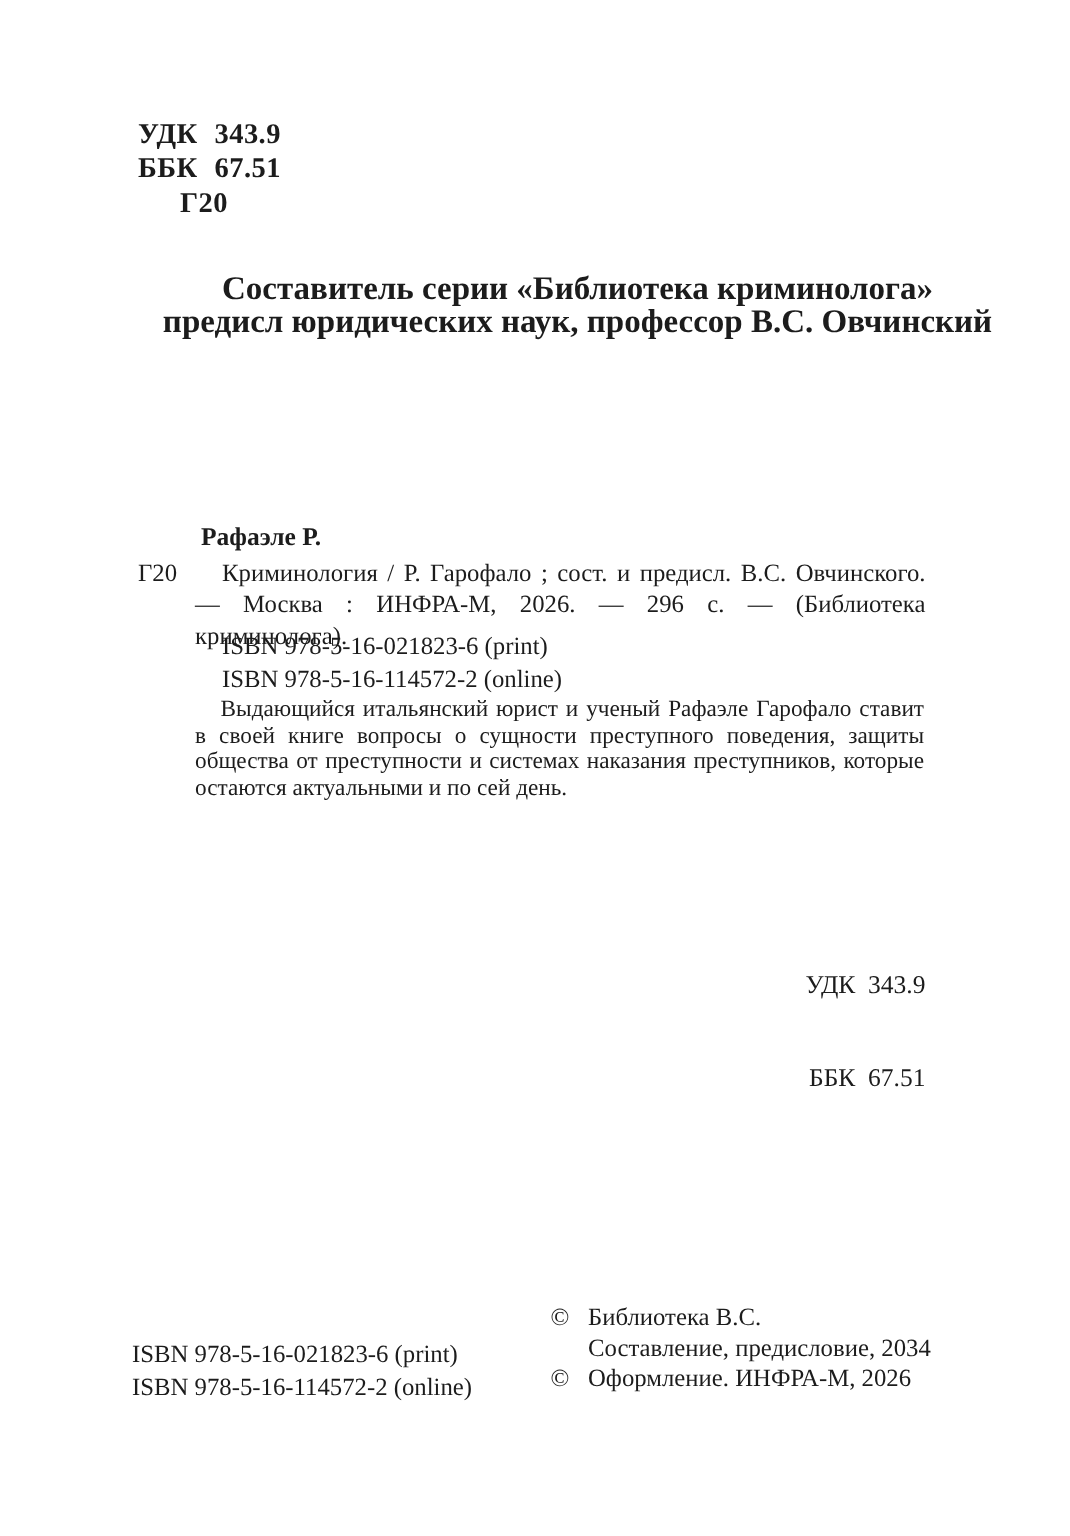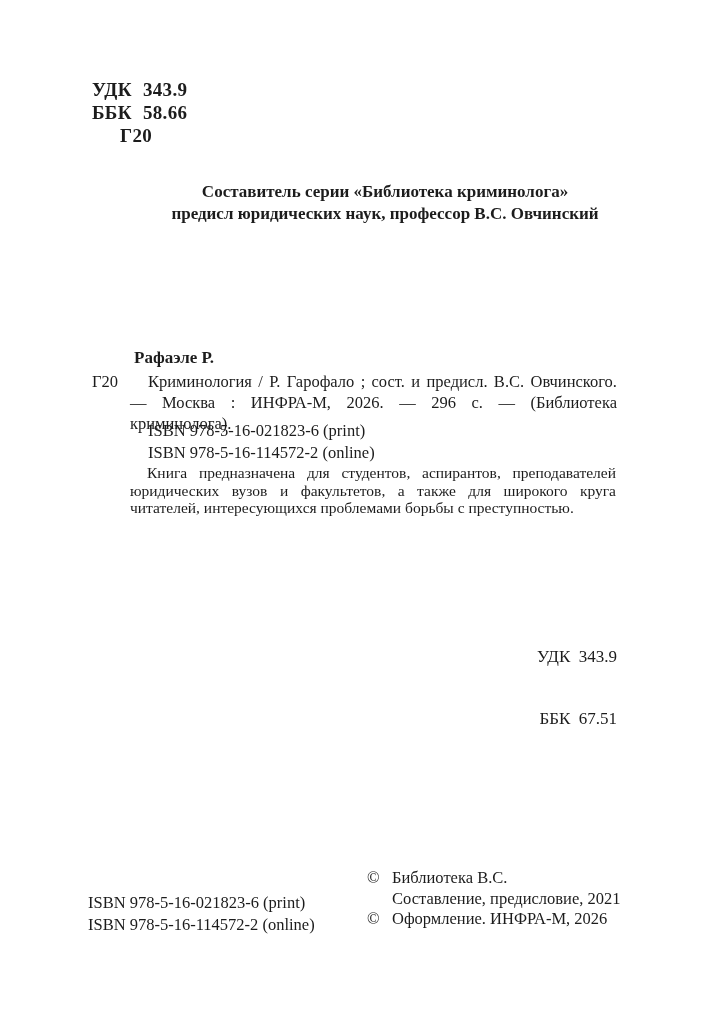--- a/index.html
+++ b/index.html
@@ -36,21 +36,21 @@
   
   .series-note {
     position: absolute;
     left: 100px;
     top: 181px;
     width: 570px;
     text-align: center;
   }
   .series-note .compiler {
     font-weight: bold;
-    font-size: 17px;
+    font-size: 22px;
     line-height: 22px;
   }
   .series-note .orthography {
     margin-top: 8px;
     font-size: 16.5px;
     line-height: 21px;
   }
   
   .author-heading {
     position: absolute;
@@ -135,21 +135,21 @@
 </head>
 <body>
 
 <div class="page">
 
   <div class="top-codes">
     <div class="code-line">
       <span class="code-label">УДК</span><span>343.9</span>
     </div>
     <div class="code-line">
-      <span class="code-label">ББК</span><span>58.66</span>
+      <span class="code-label">ББК</span><span>67.51</span>
     </div>
     <div class="code-line author-code">Г20</div>
   </div>
 
   <div class="series-note">
     <div class="compiler">
       <div>Составитель серии «Библиотека криминолога»</div>
       <div>предисл юридических наук, профессор В.С. Овчинский</div>
     </div>
   </div>
@@ -160,41 +160,41 @@
     <span class="catalog-code">Г20</span>
     <span>Криминология / Р. Гарофало ; сост. и предисл. В.С. Овчинского. — Москва : ИНФРА-М, 2026. — 296 с. — (Библиотека криминолога).</span>
   </div>
 
   <div class="isbn-block">
     <div>ISBN 978-5-16-021823-6 (print)</div>
     <div>ISBN 978-5-16-114572-2 (online)</div>
   </div>
 
   <div class="annotation">
-    <p>Книга предназначена для студентов, аспирантов, преподавателей юридических вузов и факультетов, а также для широкого круга читателей, интересующихся проблемами борьбы с преступностью.</p>
+    <p>Выдающийся итальянский юрист и ученый Рафаэле Гарофало ставит в своей книге вопросы о сущности преступного поведения, защиты общества от преступности и системах наказания преступников, которые остаются актуальными и по сей день.</p>
   </div>
 
   <div class="bottom-codes">
     <div>УДК  343.9</div>
     <div>ББК  67.51</div>
   </div>
 
   <div class="footer-isbn">
     <div>ISBN 978-5-16-021823-6 (print)</div>
     <div>ISBN 978-5-16-114572-2 (online)</div>
   </div>
 
   <div class="copyright-block">
     <div class="c-row">
       <span class="c-sym">©</span>
       <span>Библиотека В.С.</span>
     </div>
     <div class="c-row">
       <span class="c-sym"></span>
-      <span>Составление, предисловие, 2021</span>
+      <span>Составление, предисловие, 2034</span>
     </div>
     <div class="c-row">
       <span class="c-sym">©</span>
       <span>Оформление. ИНФРА-М, 2026</span>
     </div>
   </div>
 
 </div>
 
 </body></html>

